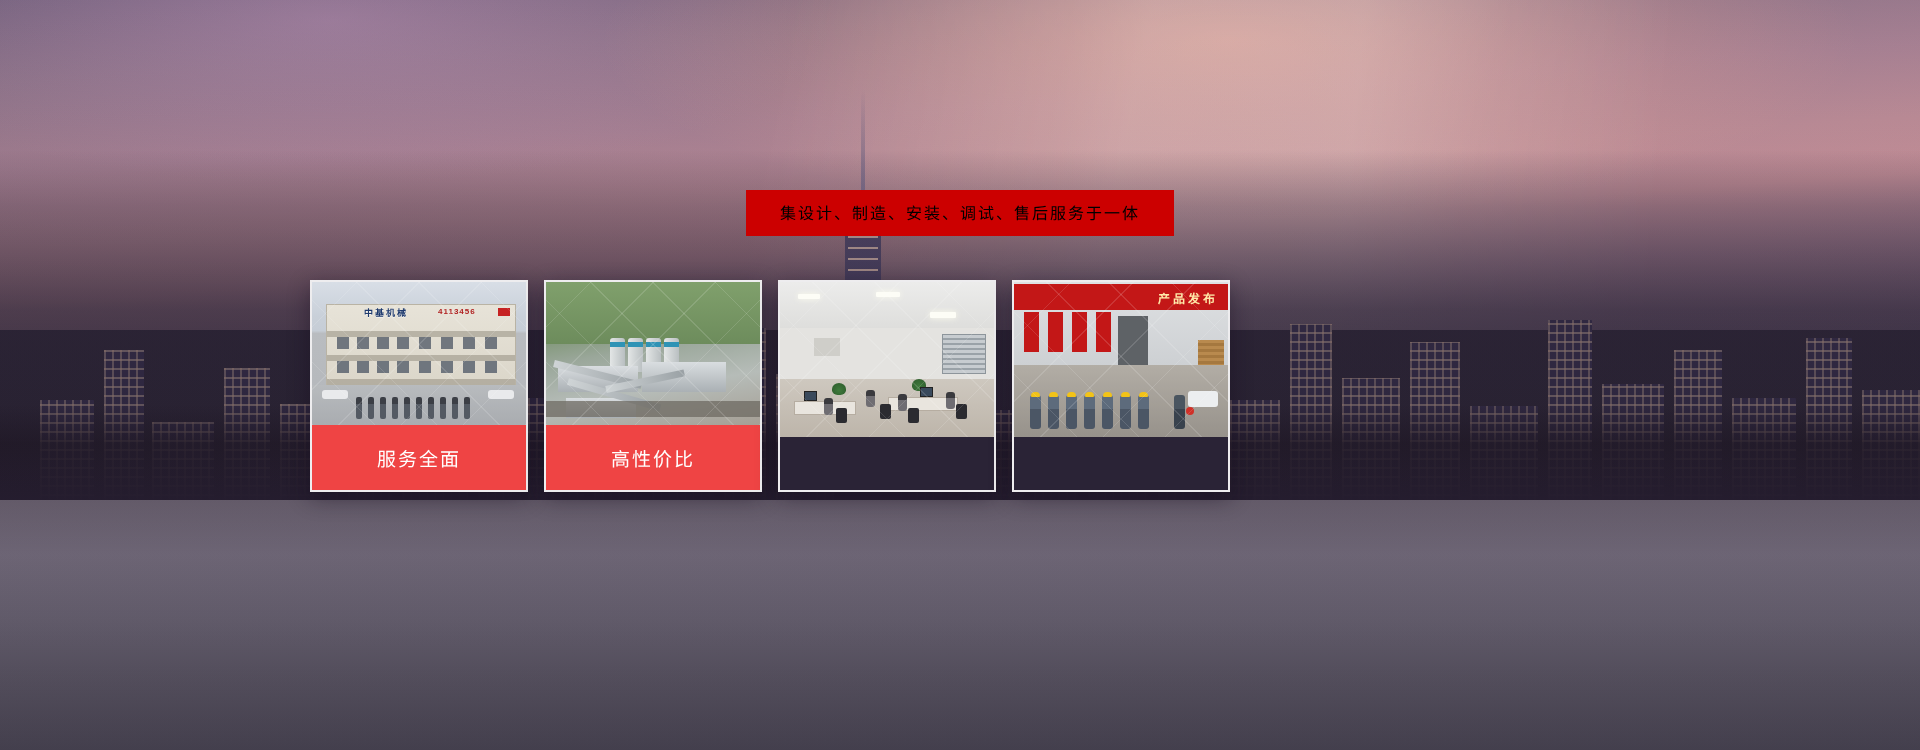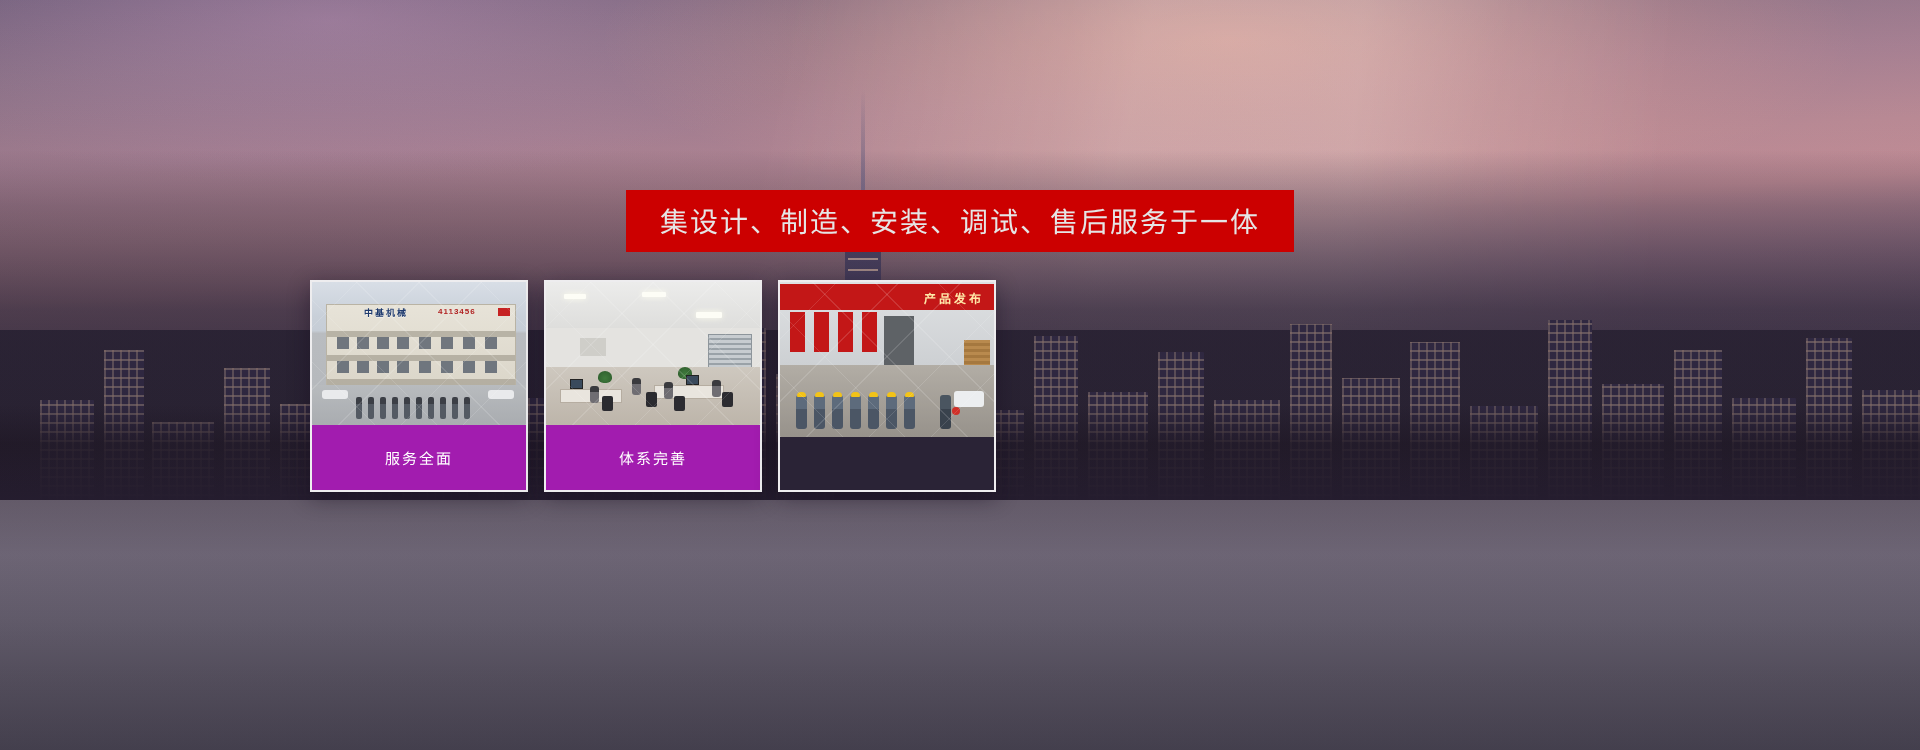--- a/index.html
+++ b/index.html
@@ -75,38 +75,38 @@
   
   .headline{
     position:absolute;left:0;top:96px;width:1920px;text-align:center;
     color:#ffffff;font-size:62px;font-weight:bold;letter-spacing:4px;
     text-shadow:3px 4px 6px rgba(40,25,45,.70), 0 1px 0 rgba(0,0,0,.35);
     white-space:nowrap;
   }
   
   .subbar-wrap{position:absolute;left:0;top:190px;width:1920px;text-align:center;}
   .subbar{
-    display:inline-block;background:#cc0000;color:#e5e5e5;
-    font-size:28px;letter-spacing:2px;padding:10px 34px 12px;white-space:nowrap;
+    display:inline-block;background:#cc0000;color:#000000;
+    font-size:16px;letter-spacing:2px;padding:10px 34px 12px;white-space:nowrap;
   }
 
   
   .cards{
     position:absolute;left:310px;top:280px;width:1250px;height:212px;
     display:flex;gap:16px;
   }
   .card{
     width:218px;display:flex;flex-direction:column;
     border:2px solid rgba(255,255,255,.92);
     box-shadow:0 6px 20px rgba(20,12,28,.45);
     background:#2a2336;
   }
   .card-photo{position:relative;width:100%;height:155px;overflow:hidden;}
   .card-label{
-    height:71px;background:#a21caf;color:#fff;font-size:15px;letter-spacing:2px;
+    height:71px;background:#ef4444;color:#fff;font-size:19px;letter-spacing:2px;
     display:flex;align-items:center;justify-content:center;
   }
   .wm{
     position:absolute;inset:0;pointer-events:none;
     background-image:
       repeating-linear-gradient(45deg, rgba(255,255,255,.13) 0 1px, transparent 1px 44px),
       repeating-linear-gradient(-45deg, rgba(255,255,255,.13) 0 1px, transparent 1px 44px);
   }
 
   
@@ -266,20 +266,46 @@
         <div class="person" style="left:104px;"></div>
         <div class="person" style="left:116px;"></div>
         <div class="person" style="left:128px;"></div>
         <div class="person" style="left:140px;"></div>
         <div class="person" style="left:152px;"></div>
         <div class="wm"></div>
       </div>
       <div class="card-label">服务全面</div>
     </div>
 
+    <div class="card">
+      <div class="card-photo p2">
+        <div class="field"></div>
+        <div class="silo" style="left:64px;">
+            <i></i>
+          </div>
+        <div class="silo" style="left:82px;">
+            <i></i>
+          </div>
+        <div class="silo" style="left:100px;">
+            <i></i>
+          </div>
+        <div class="silo" style="left:118px;">
+            <i></i>
+          </div>
+        <div class="shed" style="left:12px;top:84px;width:80px;height:26px;"></div>
+        <div class="shed" style="left:96px;top:80px;width:84px;height:30px;"></div>
+        <div class="shed" style="left:20px;top:116px;width:70px;height:20px;"></div>
+        <div class="conv" style="left:8px;top:78px;width:90px;transform:rotate(14deg);"></div>
+        <div class="conv" style="left:22px;top:96px;width:96px;transform:rotate(16deg);"></div>
+        <div class="conv" style="left:60px;top:104px;width:80px;transform:rotate(-12deg);"></div>
+        <div class="road"></div>
+        <div class="wm"></div>
+      </div>
+      <div class="card-label">高性价比</div>
+    </div>
 
     <div class="card">
       <div class="card-photo p3">
         <div class="ceil"></div>
         <div class="panel" style="left:18px;top:12px;width:22px;height:5px;"></div>
         <div class="panel" style="left:96px;top:10px;width:24px;height:5px;"></div>
         <div class="panel" style="left:150px;top:30px;width:26px;height:6px;"></div>
         <div class="wall"></div>
         <div class="poster"></div>
         <div class="blind"></div>
@@ -293,21 +319,20 @@
         <div class="per" style="left:44px;bottom:22px;"></div>
         <div class="per" style="left:86px;bottom:30px;"></div>
         <div class="per" style="left:118px;bottom:26px;"></div>
         <div class="per" style="left:166px;bottom:28px;"></div>
         <div class="chair" style="left:56px;bottom:14px;"></div>
         <div class="chair" style="left:100px;bottom:18px;"></div>
         <div class="chair" style="left:128px;bottom:14px;"></div>
         <div class="chair" style="left:176px;bottom:18px;"></div>
         <div class="wm"></div>
       </div>
-      <div class="card-label">体系完善</div>
     </div>
 
     <div class="card">
       <div class="card-photo p4">
         <div class="wallf"></div>
         <div class="banner">产品发布</div>
         <div class="vbanner" style="left:10px;"></div>
         <div class="vbanner" style="left:34px;"></div>
         <div class="vbanner" style="left:58px;"></div>
         <div class="vbanner" style="left:82px;"></div>

